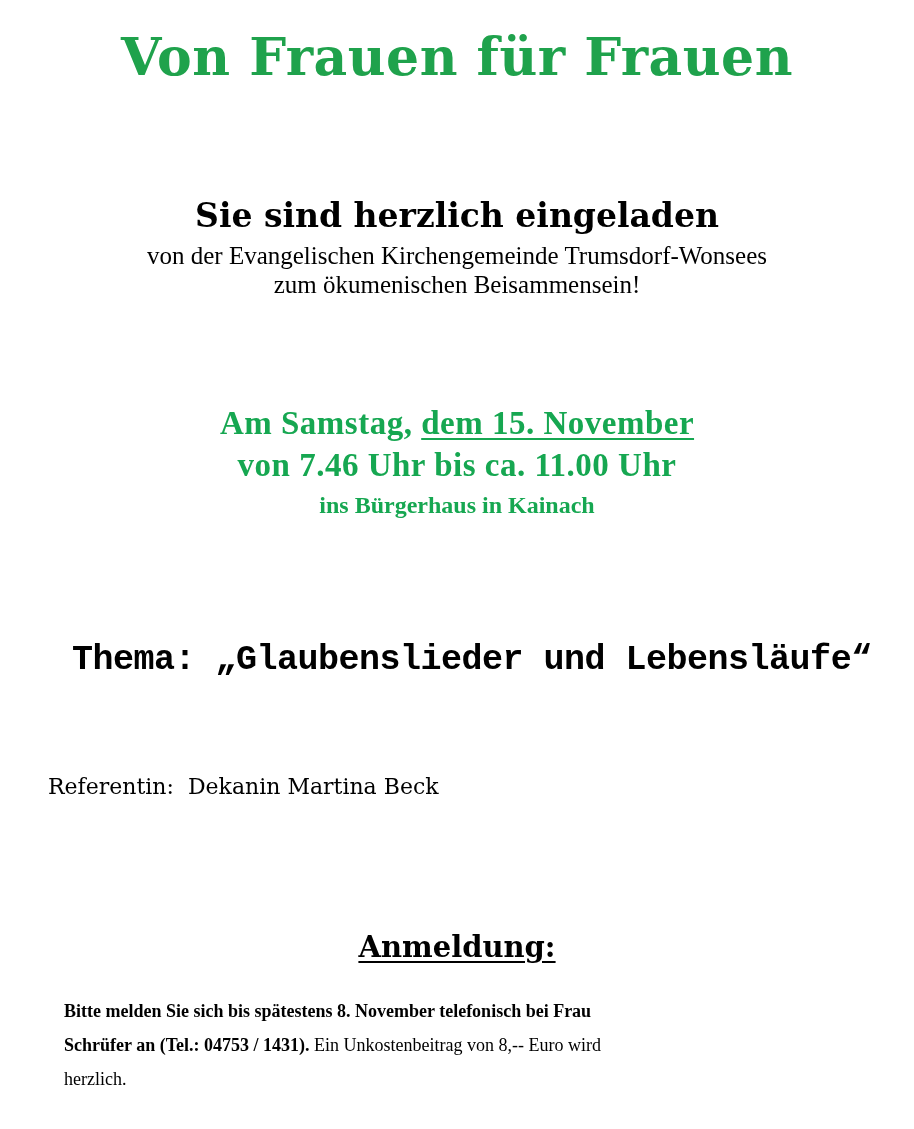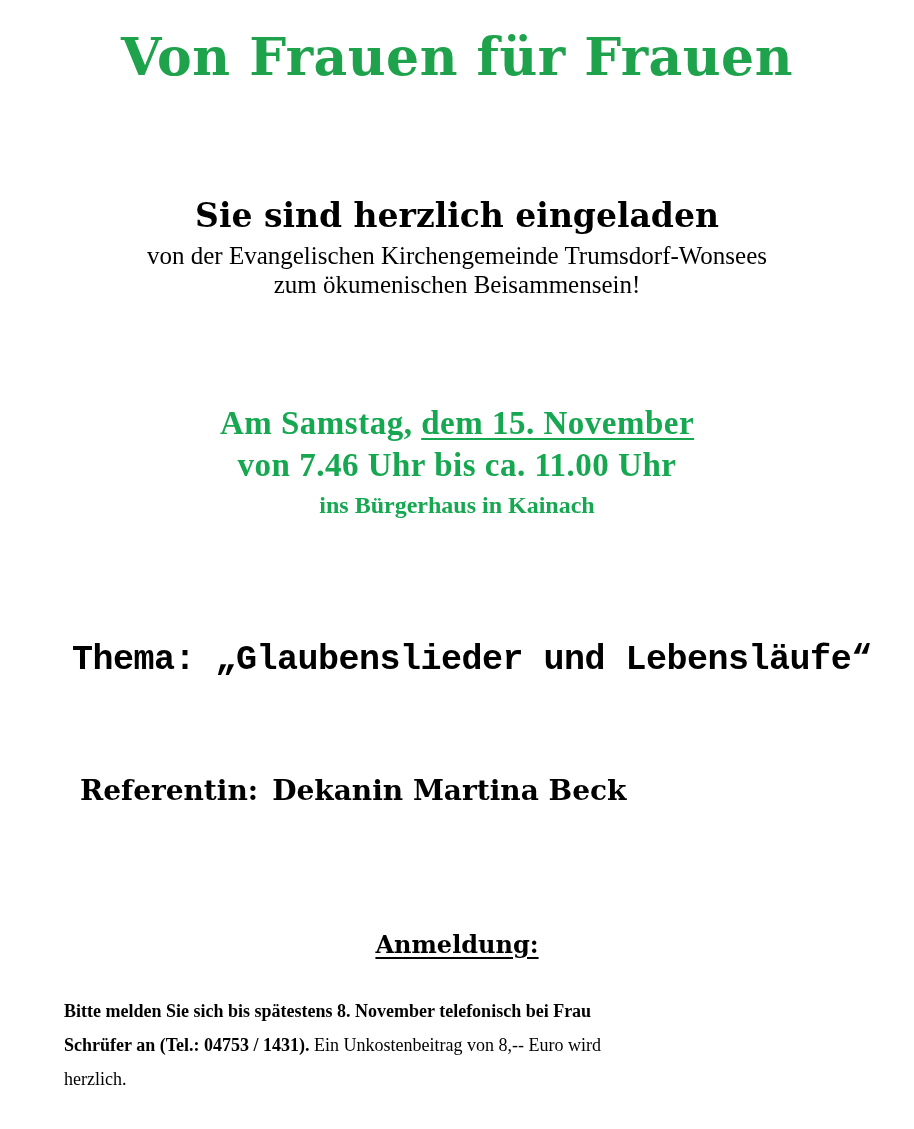--- a/index.html
+++ b/index.html
@@ -71,35 +71,35 @@
     font-family: Liberation Mono, monospace;
     font-weight: bold;
     font-size: 35px;
     letter-spacing: -0.5px;
     white-space: nowrap;
     margin-left: 8px;
   }
 
   .speaker {
     position: absolute;
-    top: 774px; left: 80px;
+    top: 774px; left: 48px;
     font-family: "DejaVu Serif", serif;
-    font-weight: bold;
-    font-size: 28px;
+    font-weight: normal;
+    font-size: 22px;
     white-space: nowrap;
   }
   .speaker .speaker-name { margin-left: 14px; }
 
   .registration-heading {
     position: absolute;
     top: 930px; left: 0; width: 100%;
     text-align: center;
     font-family: "DejaVu Serif", serif;
     font-weight: bold;
-    font-size: 24px;
+    font-size: 29px;
   }
   .registration-heading span {
     text-decoration: underline;
     text-decoration-thickness: 2px;
     text-underline-offset: 4px;
   }
 
   .registration-body {
     position: absolute;
     top: 994px; left: 64px;

